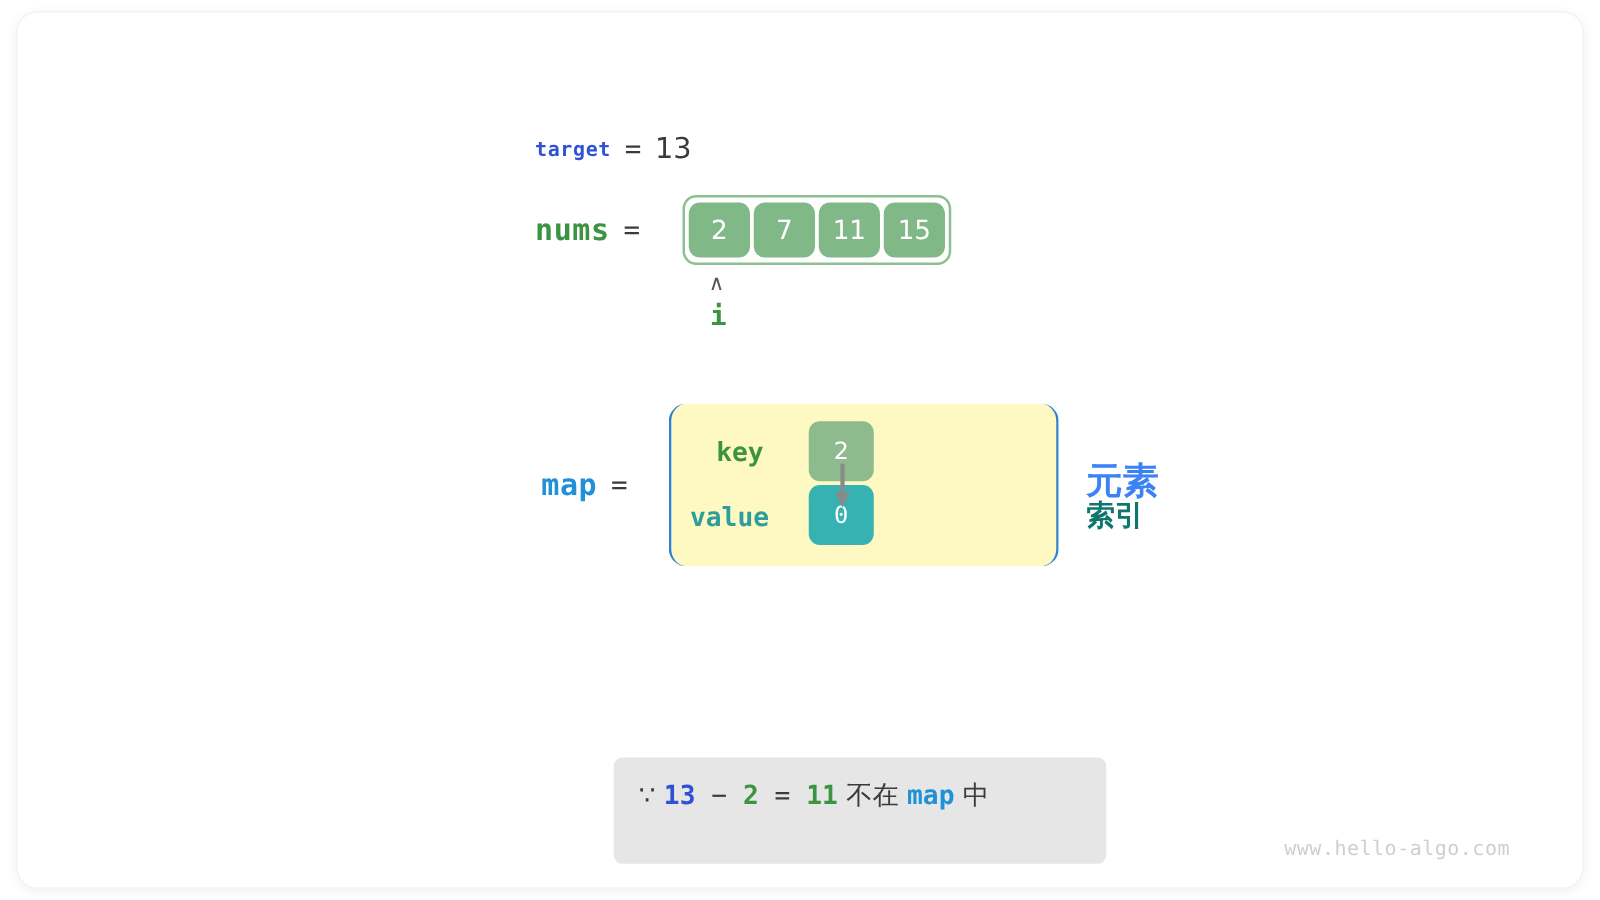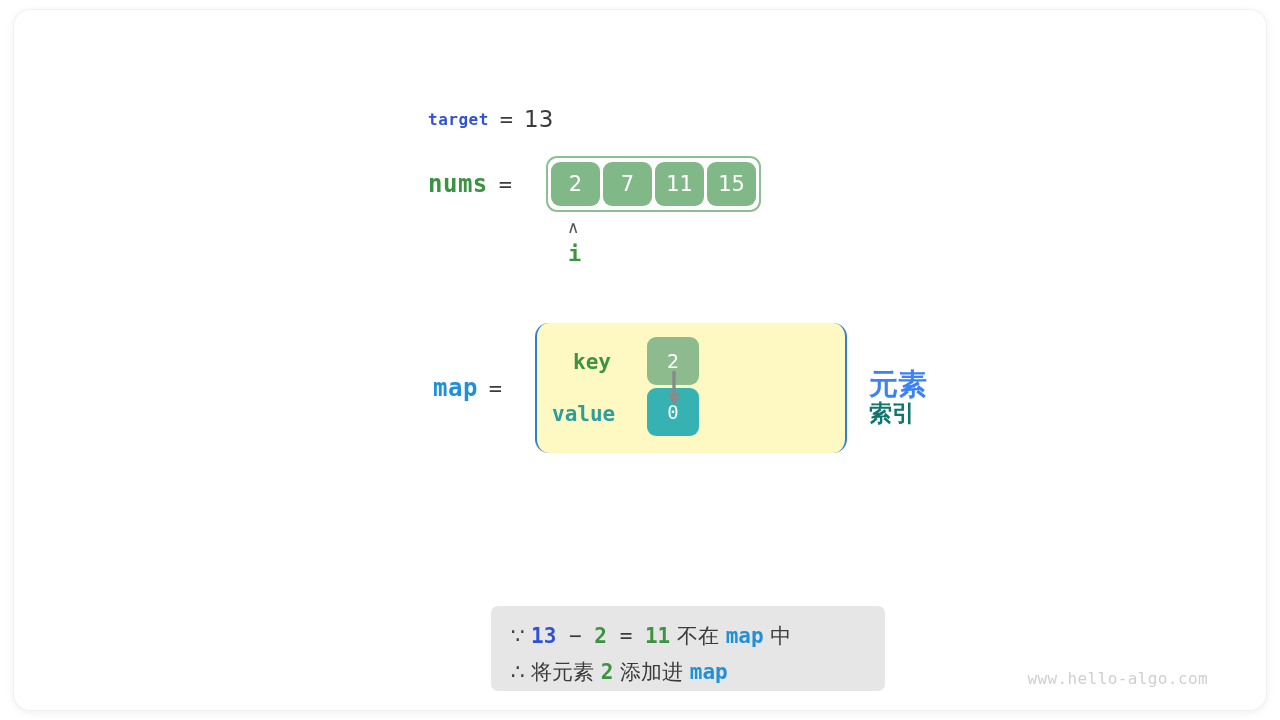--- a/index.html
+++ b/index.html
@@ -335,18 +335,17 @@
     </svg>
   </div>
 
   <div id="legend-elem">元素</div>
   <div id="legend-index">索引</div>
 
 
   <div id="note-box">
     <div class="note-line"><span class="sym">∵</span><span> </span><span class="n-blue">13</span><span class="n-op"> </span><span class="n-op">−</span><span class="n-op"> </span><span class="n-green">2</span><span class="n-op"> </span><span class="n-op">=</span><span class="n-op"> </span><span class="n-green">11</span><span> </span><span>不在</span><span> </span><span class="n-map">map</span><span> </span><span>中</span></div>
 
-    <div class="note-line"><span class="sym">∴</span><span> </span><span>将元素</span><span> </span><span class="n-green">2</span><span> </span><span>添加进</span><span> </span><span class="n-map">map</span></div>
   </div>
 
   <div id="watermark">www.hello-algo.com</div>
 
 </div>
 
 </body></html>

